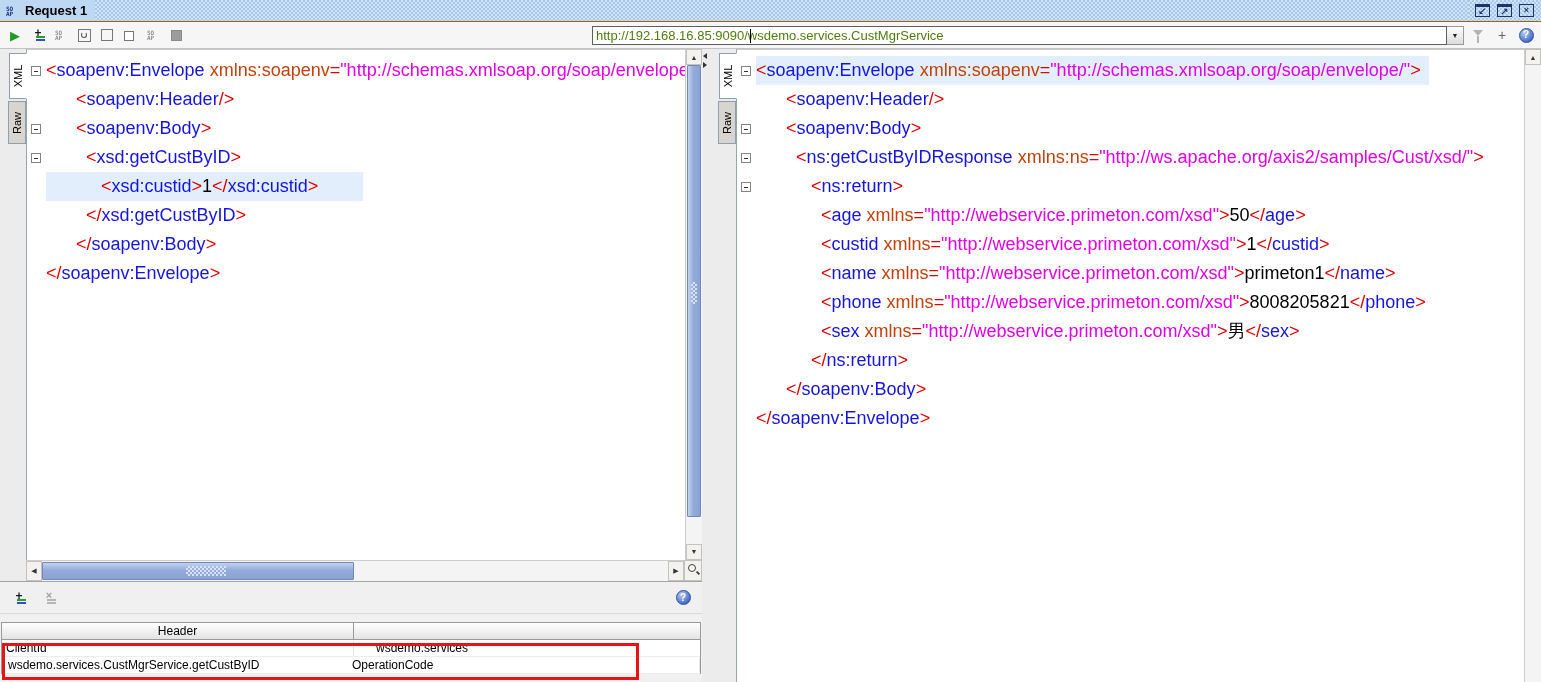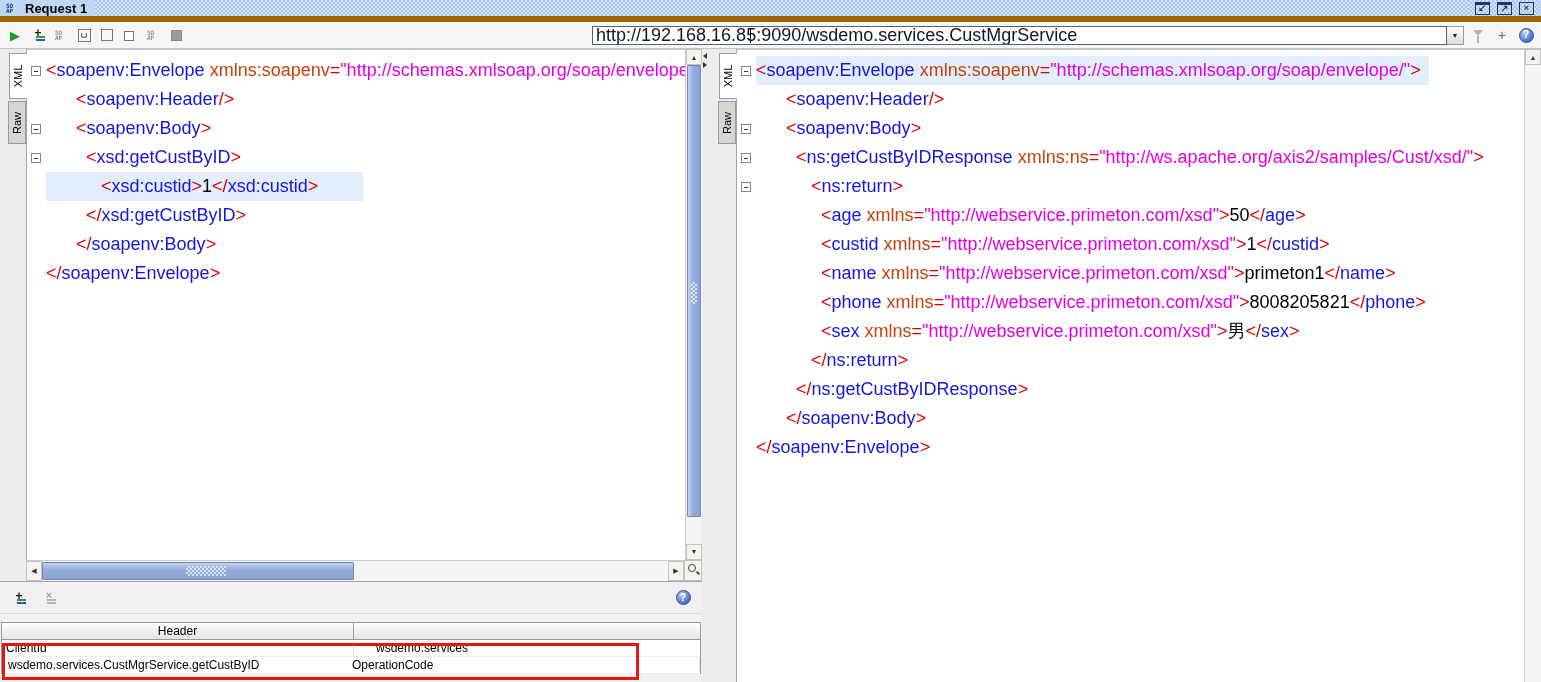--- a/index.html
+++ b/index.html
@@ -2,21 +2,21 @@
 <html><head>
 <meta charset="utf-8">
 <style>
   * { margin:0; padding:0; box-sizing:border-box; }
   html,body { width:1541px; height:682px; overflow:hidden; background:#fff;
               font-family:"Liberation Sans","DejaVu Sans",sans-serif; }
   .window { position:relative; width:1541px; height:682px; background:#fff; overflow:hidden; }
 
   
   .titlebar { height:22px; background:#c4b5fd; display:flex; align-items:center;
-              border-bottom:6px solid #a16207; position:relative; }
+              border-bottom:1px solid #a16207; position:relative; }
   .titlebar-left { display:flex; align-items:center; gap:6px; padding:0 8px 0 6px;
                    height:100%; background:#bed7f3; z-index:2; }
   .soap-logo { width:13px; font:bold 6px/5px "DejaVu Sans Mono","Liberation Mono",monospace;
                color:#16307a; white-space:normal; word-spacing:12px; letter-spacing:0; }
   .title-text { font-weight:bold; font-size:13px; color:#000; white-space:nowrap; }
   .titlebar-fill { flex:1; height:100%;
      background:repeating-conic-gradient(#cfe2f8 0% 25%, #a9c7ec 0% 50%) 0 0 / 4px 4px; }
   .titlebar-btns { display:flex; align-items:center; gap:7px; padding:0 7px; height:100%;
      background:repeating-conic-gradient(#cfe2f8 0% 25%, #a9c7ec 0% 50%) 0 0 / 4px 4px; }
   .win-btn { width:15px; height:13px; border:1px solid #1c3564; background:transparent;
@@ -55,22 +55,22 @@
   .ic-help .g { width:15px; height:15px; border-radius:50%; border:1px solid #2c4da0;
        background:radial-gradient(circle at 35% 30%, #b9cdf0, #4a6fc8 70%, #2c4da0);
        color:#fff; font-weight:bold; font-size:10px; display:flex; align-items:center;
        justify-content:center; }
   .ic-x-lines .g { font-weight:bold; font-size:11px; color:#a0a0a0; margin-top:-4px; }
   .ic-x-lines::after { content:""; position:absolute; left:7px; top:10px; width:9px; height:6px;
         background:linear-gradient(#b5b5b5 0 2px,transparent 2px 3px,#b5b5b5 3px 5px,transparent 5px); }
 
   .url-combo { margin-left:auto; display:flex; align-items:center; position:relative; }
   .url-input { width:855px; height:19px; border:1px solid #5f5f5f; background:#fff;
-               font-family:"Liberation Sans","DejaVu Sans",sans-serif; font-size:18px;
-               padding:0 3px; color:#0f172a; outline:none; }
+               font-family:"Liberation Sans","DejaVu Sans",sans-serif; font-size:13px;
+               padding:0 3px; color:#4d7c0f; outline:none; }
   .caret { position:absolute; left:158px; top:3px; width:1px; height:14px; background:#000; }
   .dd-btn { width:17px; height:19px; background:linear-gradient(#fdfdfd,#dcdcdc);
             border:1px solid #9a9a9a; border-left:none; display:flex; align-items:center;
             justify-content:center; font-size:7px; color:#222; cursor:pointer; }
 
   
   .main { display:flex; height:633px; }
   .left-col { width:702px; display:flex; flex-direction:column; background:#ececec; }
   .split-divider { width:8px; background:#ececec; position:relative; cursor:col-resize; }
   .split-divider .arrows { position:absolute; top:4px; left:1px; display:flex;
@@ -392,24 +392,20 @@
             <div class="xline">
               <span class="gutter"></span>
               <span class="code"><span class="codeline">             <span class="tk-b">&lt;</span><span class="tk-t">sex</span><span class="tk-x"> </span><span class="tk-a">xmlns</span><span class="tk-b">=</span><span class="tk-s">"http://webservice.primeton.com/xsd"</span><span class="tk-b">&gt;</span><span class="tk-x">男</span><span class="tk-b">&lt;/</span><span class="tk-t">sex</span><span class="tk-b">&gt;</span></span></span>
             </div>
             <div class="xline">
               <span class="gutter"></span>
               <span class="code"><span class="codeline">           <span class="tk-b">&lt;/</span><span class="tk-t">ns:return</span><span class="tk-b">&gt;</span></span></span>
             </div>
             <div class="xline">
               <span class="gutter"></span>
-              <span class="code"><span class="codeline">        <span class="tk-b">&lt;/</span><span class="tk-t">ns:getCustByIDResponse</span><span class="tk-b">&gt;</span></span></span>
-            </div>
-            <div class="xline">
-              <span class="gutter"></span>
               <span class="code"><span class="codeline">      <span class="tk-b">&lt;/</span><span class="tk-t">soapenv:Body</span><span class="tk-b">&gt;</span></span></span>
             </div>
             <div class="xline">
               <span class="gutter"></span>
               <span class="code"><span class="codeline"><span class="tk-b">&lt;/</span><span class="tk-t">soapenv:Envelope</span><span class="tk-b">&gt;</span></span></span>
             </div>
           </div>
         <div class="vscroll">
           <div class="sb-btn">▲</div>
           <div class="v-track"></div>

